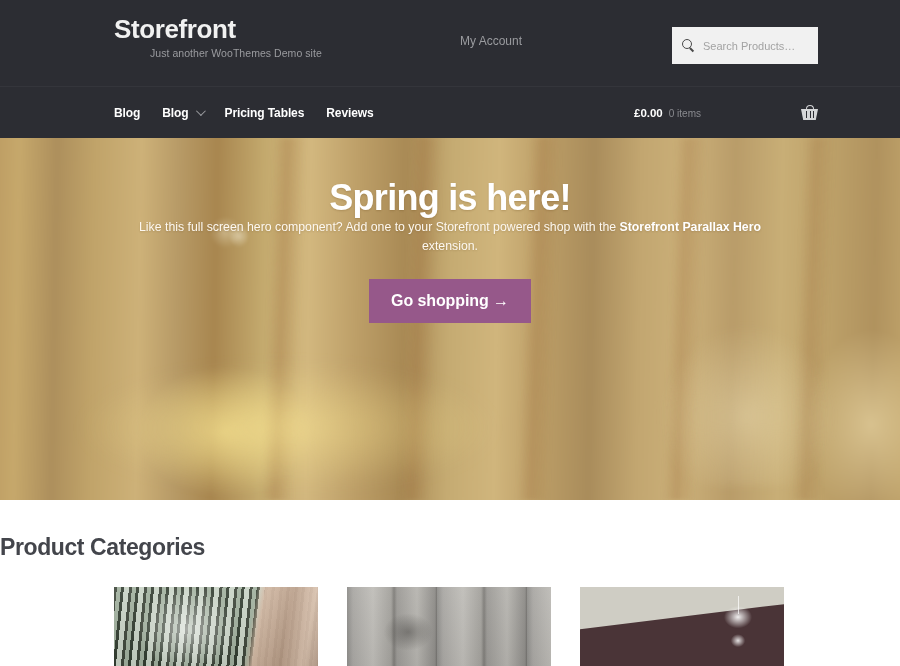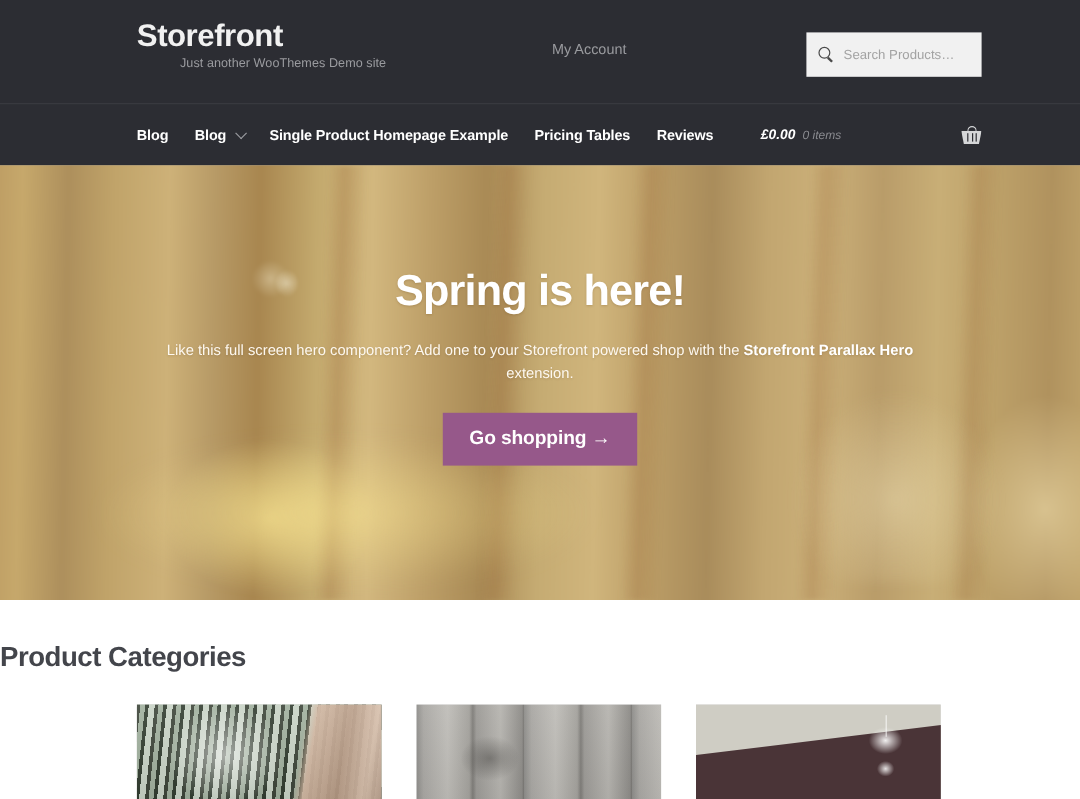--- a/index.html
+++ b/index.html
@@ -174,21 +174,20 @@
     height: 51px;
     display: flex;
     align-items: center;
   }
 
   .cart-contents {
     display: flex;
     align-items: baseline;
     text-decoration: none;
     margin-right: 100px;
-    font-style: italic;
   }
 
   .cart-amount {
     font-size: 11.5px;
     font-weight: bold;
     color: #ffffff;
   }
 
   .cart-count {
     font-size: 10px;
@@ -309,35 +308,34 @@
     background: radial-gradient(circle, rgba(255,252,235,0.45), rgba(255,252,235,0.05) 70%);
     filter: blur(1.5px);
     pointer-events: none;
   }
 
   .hero-content {
     position: relative;
     z-index: 3;
     width: 672px;
     margin: 0 auto;
-    padding-top: 84px;
+    padding-top: 40px;
     text-align: center;
   }
 
   .hero-title {
     font-size: 36px;
     font-weight: bold;
     color: #ffffff;
     letter-spacing: -0.7px;
     text-shadow: 0 1px 2px rgba(90,60,20,0.22);
     line-height: 1.1;
   }
 
   .hero-text {
-    margin-top: 21px;
     font-size: 12.3px;
     color: #fdf8f0;
     line-height: 1.55;
     padding: 0 18px;
     text-shadow: 0 1px 2px rgba(90,60,20,0.2);
   }
   .hero-text b { font-weight: bold; color: #ffffff; }
 
   .hero-button {
     display: inline-block;
@@ -498,23 +496,20 @@
 
       <ul class="primary-menu">
         <li class="menu-item">
           <a class="menu-link" href="#">Blog</a>
         </li>
         <li class="menu-item">
           <a class="menu-link" href="#">Blog</a>
           <span class="chevron-down-icon"></span>
         </li>
         <li class="menu-item">
-          <a class="menu-link" href="#">Single Product Homepage Example</a>
-        </li>
-        <li class="menu-item">
           <a class="menu-link" href="#">Pricing Tables</a>
         </li>
         <li class="menu-item">
           <a class="menu-link" href="#">Reviews</a>
         </li>
       </ul>
 
       <div class="cart-area">
         <a class="cart-contents" href="#">
           <span class="cart-amount">£0.00</span>

